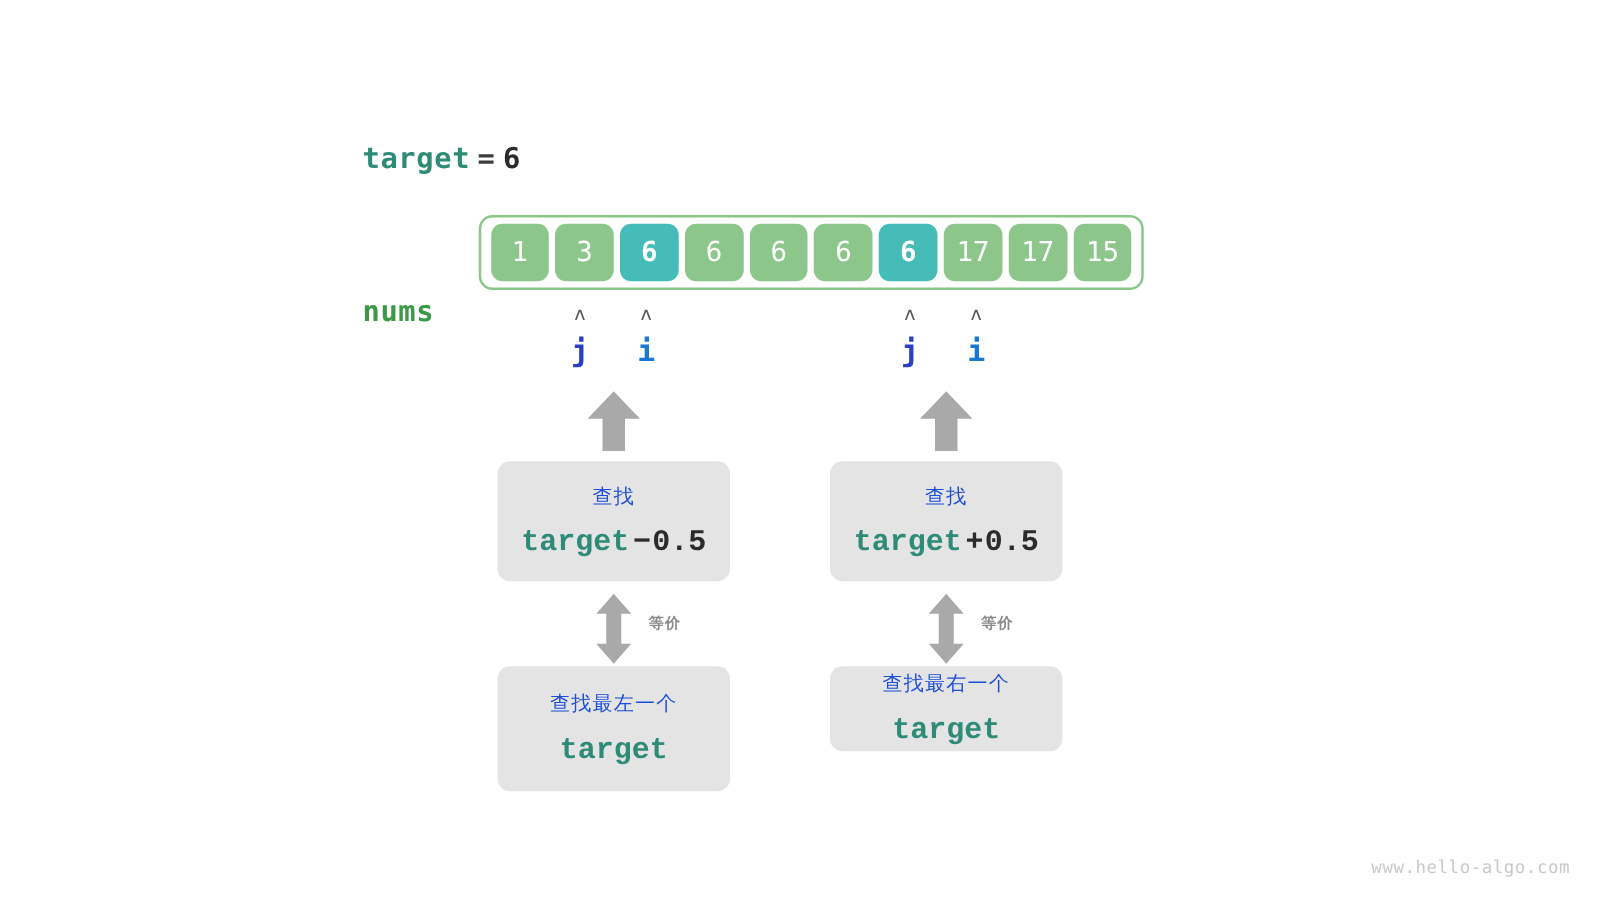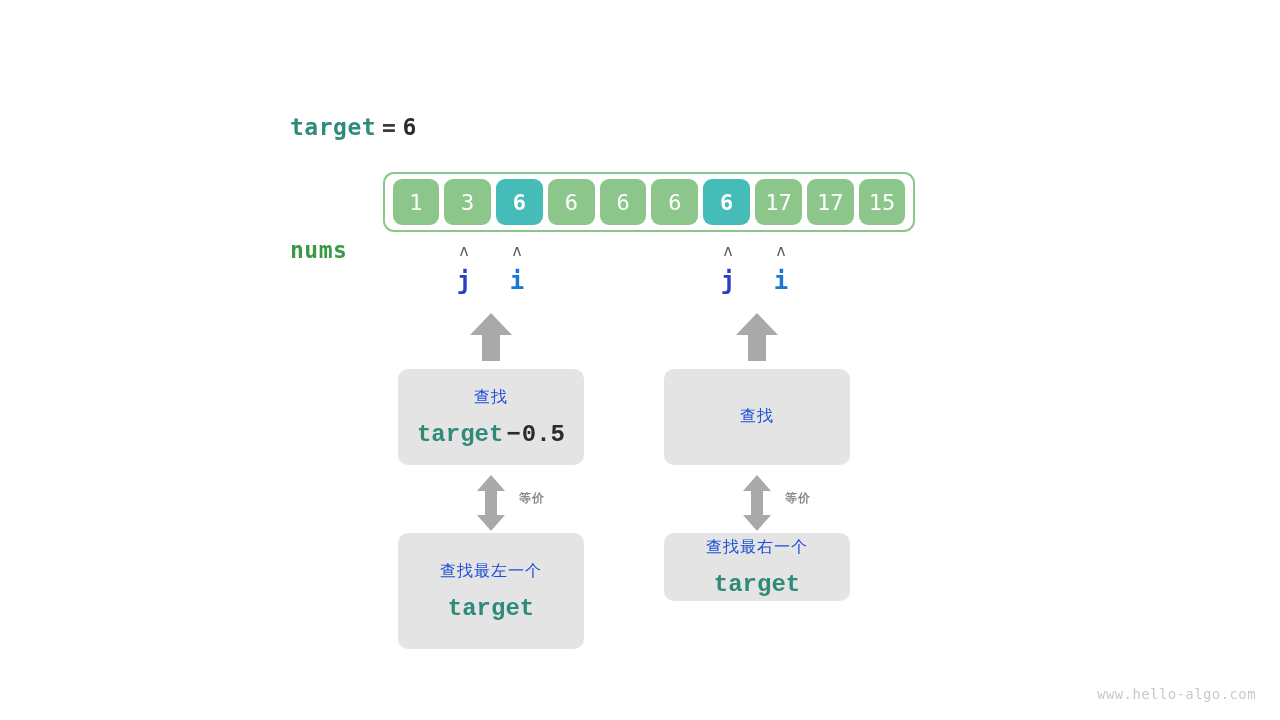--- a/index.html
+++ b/index.html
@@ -223,37 +223,40 @@
 </div>
 
 <div class="info-box" style="left:398px; top:369px; height:96px;">
   <div class="line1">查找</div>
   <div class="line2">
     <span class="kw">target</span><span class="op">−</span><span class="num">0.5</span>
   </div>
 </div>
 <div class="info-box" style="left:664px; top:369px; height:96px;">
   <div class="line1">查找</div>
+  <div class="line2">
+    <span class="kw">target</span><span class="op">+</span><span class="num">0.5</span>
+  </div>
 </div>
 
 <div class="dbl-arrow" style="left:477px; top:475px;">
   <svg width="28" height="56" viewBox="0 0 28 56">
     <polygon points="14,0 28,16 20,16 20,40 28,40 14,56 0,40 8,40 8,16 0,16" fill="#A9A9A9"></polygon>
   </svg>
 </div>
 <div class="eq-label" style="left:519px; top:486px;">等价</div>
 
 <div class="dbl-arrow" style="left:743px; top:475px;">
   <svg width="28" height="56" viewBox="0 0 28 56">
     <polygon points="14,0 28,16 20,16 20,40 28,40 14,56 0,40 8,40 8,16 0,16" fill="#A9A9A9"></polygon>
   </svg>
 </div>
 <div class="eq-label" style="left:785px; top:486px;">等价</div>
 
-<div class="info-box" style="left:398px; top:533px; height:116px;">
+<div class="info-box" style="left:398px; top:533px; height:100px;">
   <div class="line1">查找最左一个</div>
   <div class="line2">
     <span class="kw">target</span>
   </div>
 </div>
 <div class="info-box" style="left:664px; top:533px; height:68px;">
   <div class="line1">查找最右一个</div>
   <div class="line2">
     <span class="kw">target</span>
   </div>

